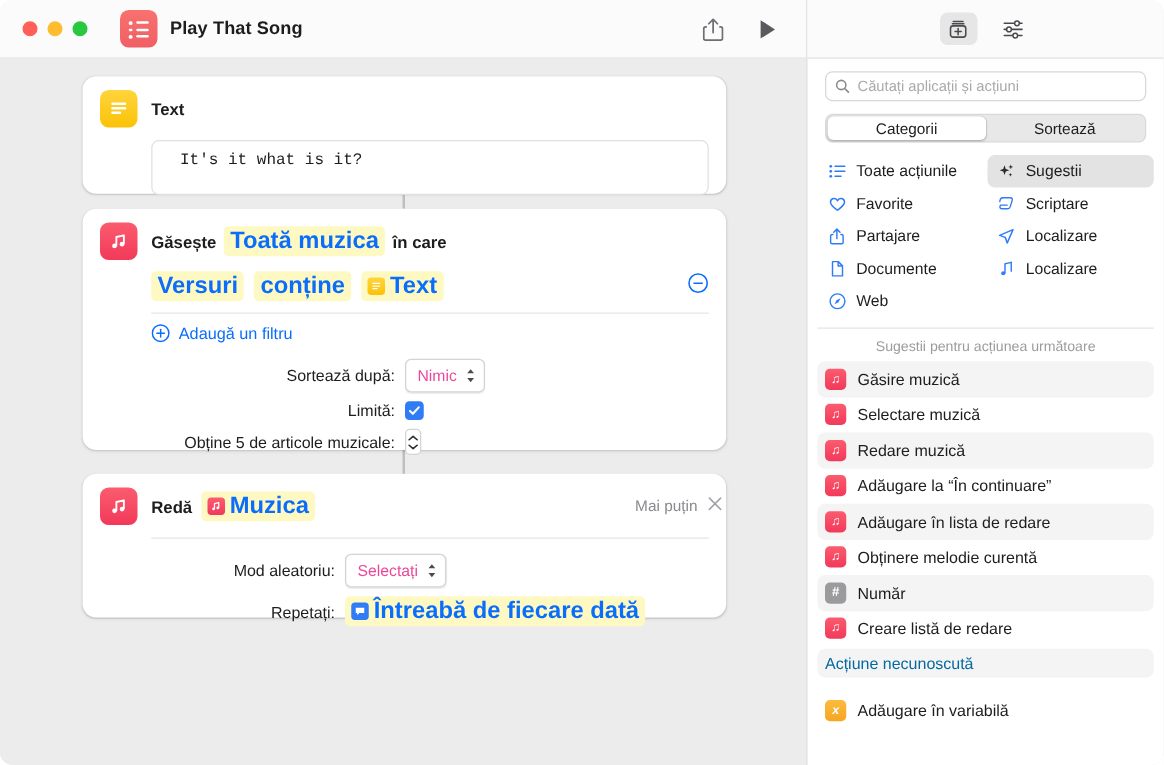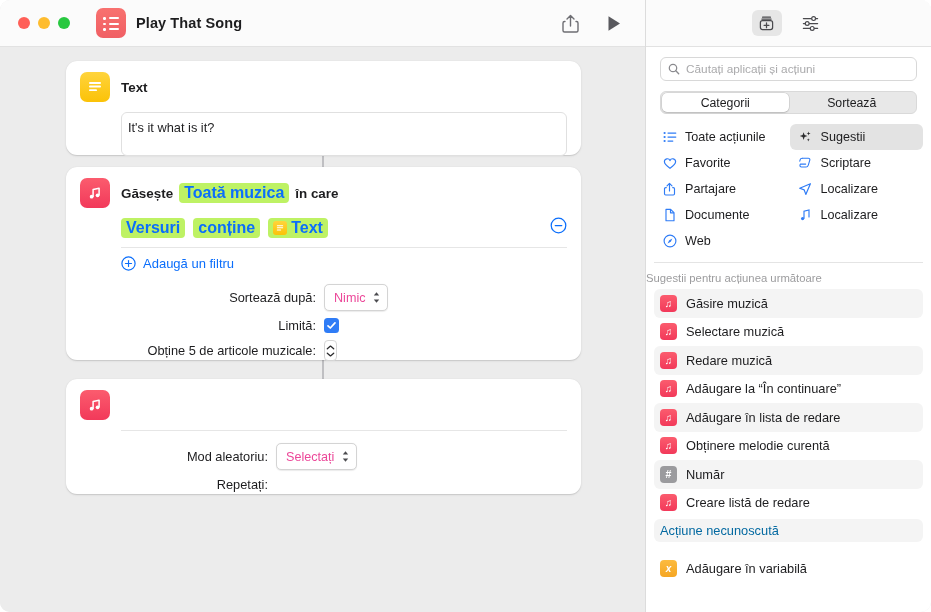--- a/index.html
+++ b/index.html
@@ -98,21 +98,21 @@
   }
   .cat {
     height: 26px; display: flex; align-items: center; gap: 8px;
     padding: 0 8px; border-radius: 6px;
     font-size: 12.6px; color: #1d1d1f;
   }
   .cat.sel { background: #e3e3e3; }
   .cat .ic { width: 15px; display: flex; align-items: center; justify-content: center; }
 
   .sug-head {
-    font-size: 11.3px; color: #9c9c9e;
+    text-align: center; font-size: 11.3px; color: #9c9c9e;
     padding: 9px 0 5px 0;
   }
   .sug-list { padding: 0 8px; }
   .sug {
     height: 28.5px; display: flex; align-items: center; gap: 9px;
     padding: 0 6px; border-radius: 6px;
     font-size: 12.8px; color: #1d1d1f;
   }
   .sug.alt { background: #f4f4f4; }
   .sug-badge {
@@ -152,27 +152,28 @@
   .app-badge.yellow { background: linear-gradient(180deg,#ffd43c 0%,#fbc207 100%); }
   .app-badge.music { background: linear-gradient(180deg,#fb5c6e 0%,#f2395a 100%); }
 
   .card-head { display: flex; align-items: center; gap: 11px; }
   .card-title { font-size: 13.4px; font-weight: bold; color: #1d1d1f; }
 
   .textarea {
     border: 1px solid #e0e0e0; border-radius: 6px;
     background: #fff;
     font-size: 12.8px; color: #1d1d1f;
-    padding: 7px 6px;
+    padding: 7px 22px;
+    font-family: Liberation Mono, monospace;
   }
 
   .token {
     display: inline-flex; align-items: center; gap: 4px;
-    background: #bef264; border-radius: 4px;
-    color: #0b6efb; font-weight: bold; font-size: 16px;
+    background: #fef9c3; border-radius: 4px;
+    color: #0b6efb; font-weight: bold; font-size: 19px;
     padding: 1px 5px;
   }
   .tok-ic { width: 14px; height: 14px; border-radius: 3px; display:flex;align-items:center;justify-content:center;color:#fff;font-size:9px; }
   .tok-ic.yellow { background: linear-gradient(180deg,#ffd43c 0%,#fbc207 100%); }
   .tok-ic.music { background: linear-gradient(180deg,#fb5c6e 0%,#f2395a 100%); }
   .tok-ic.blue { background: #2f7cf6; }
   .blue-link { color: #0b6efb; font-size: 13px; }
 
   .hr { height: 1px; background: #e6e6e6; }
 
@@ -336,37 +337,64 @@
 
     <div class="card" style="left:66px; top:332px; width:515px; height:115px;">
       <div class="card-head" style="padding:11px 0 0 14px;">
         <div class="app-badge music">
           <svg width="17" height="17" viewBox="0 0 17 17">
             <path d="M6.1 11.4V4.6l6-1.35v6.6" fill="none" stroke="#fff" stroke-width="1.5" stroke-linecap="round" stroke-linejoin="round"></path>
             <circle cx="4.6" cy="11.7" r="1.85" fill="#fff"></circle>
             <circle cx="10.6" cy="10.3" r="1.85" fill="#fff"></circle>
           </svg>
         </div>
+        <div style="display:flex;align-items:center;gap:7px;flex:1;">
+          <span class="card-title">Redă</span>
+          <span class="token">
+            <span class="tok-ic music">
+              <svg width="10" height="10" viewBox="0 0 10 10">
+                <path d="M3.6 6.9V2.9l3.4-.8v4" fill="none" stroke="#fff" stroke-width="1" stroke-linecap="round" stroke-linejoin="round"></path>
+                <circle cx="2.8" cy="7.1" r="1.05" fill="#fff"></circle>
+                <circle cx="6.2" cy="6.3" r="1.05" fill="#fff"></circle>
+              </svg>
+            </span>
+            <span>Muzica</span>
+          </span>
+          <span class="mai-putin" style="margin-left:auto">Mai puțin</span>
+          <span style="margin-right:2px">
+            <svg width="14" height="14" viewBox="0 0 14 14">
+                <path d="M2.5 2.5 11.5 11.5M11.5 2.5 2.5 11.5" fill="none" stroke="#a0a0a5" stroke-width="1.2" stroke-linecap="round"></path>
+              </svg>
+          </span>
+        </div>
       </div>
 
       <div class="hr" style="margin:10px 14px 0 55px;"></div>
 
       <div class="field-row" style="margin:12px 0 0 0;">
         <div class="right-lbl" style="width:202px">Mod aleatoriu:</div>
         <div class="popup">
           <span>Selectați</span>
           <svg width="9" height="13" viewBox="0 0 9 13">
             <path d="M4.5 1.3 7.2 4.6H1.8Z" fill="#4b4b4f"></path>
               <path d="M4.5 11.7 1.8 8.4h5.4Z" fill="#4b4b4f"></path>
           </svg>
         </div>
       </div>
 
       <div class="field-row" style="margin:7px 0 0 0;">
         <div class="right-lbl" style="width:202px">Repetați:</div>
+        <span class="token">
+          <span class="tok-ic blue">
+            <svg width="10" height="10" viewBox="0 0 10 10">
+              <path d="M1.6 2.1h6.8v4.3H4.6L2.7 8V6.4H1.6Z" fill="#fff"></path>
+            </svg>
+          </span>
+          <span>Întreabă de fiecare dată</span>
+        </span>
       </div>
     </div>
   </div>
 
   <div class="rpanel">
     <div class="rpanel-top">
       <div class="rp-toggle active">
         <svg width="19" height="19" viewBox="0 0 19 19">
           <path d="M5.6 3.2h7.8M4.9 5h9.2" stroke="#4a4a4e" stroke-width="1.25" stroke-linecap="round" fill="none"></path>
           <rect x="3.4" y="6.7" width="12.2" height="9" rx="2.1" fill="none" stroke="#4a4a4e" stroke-width="1.25"></rect>

